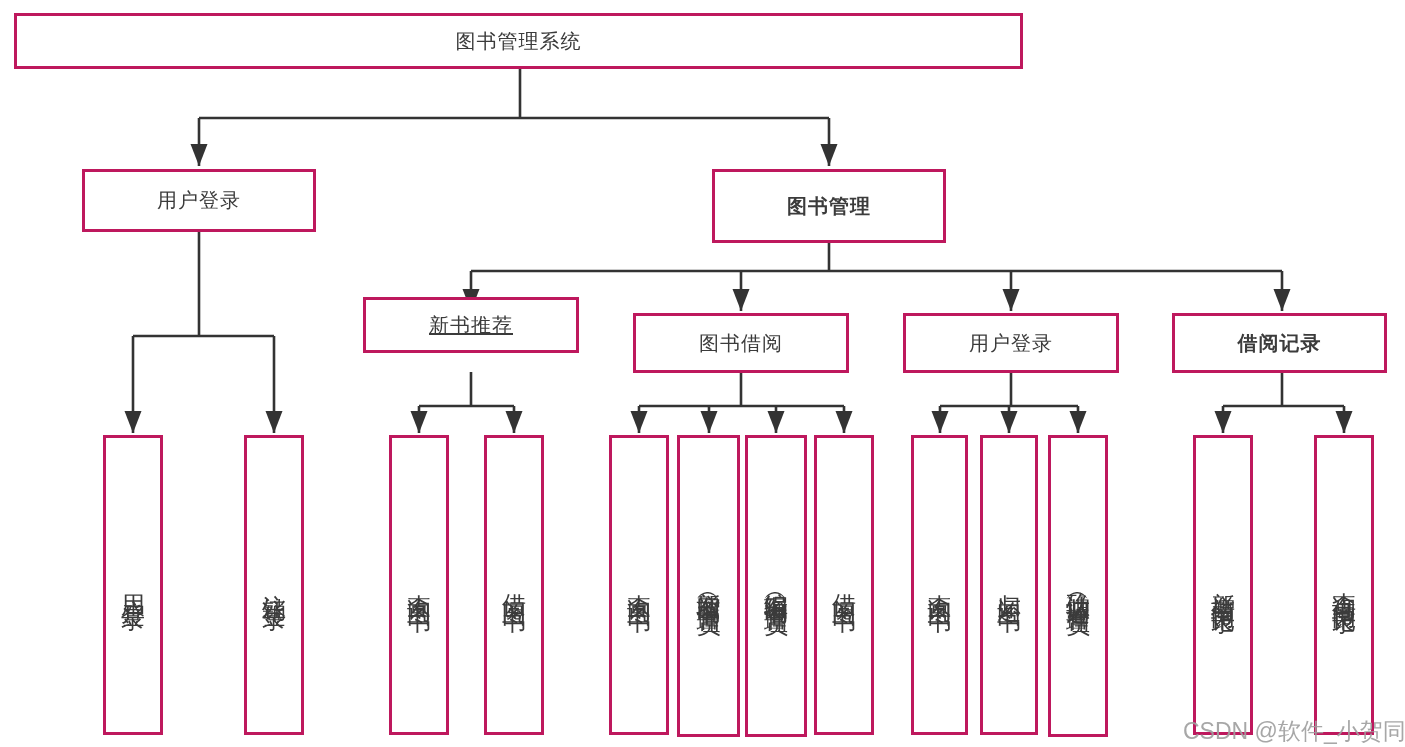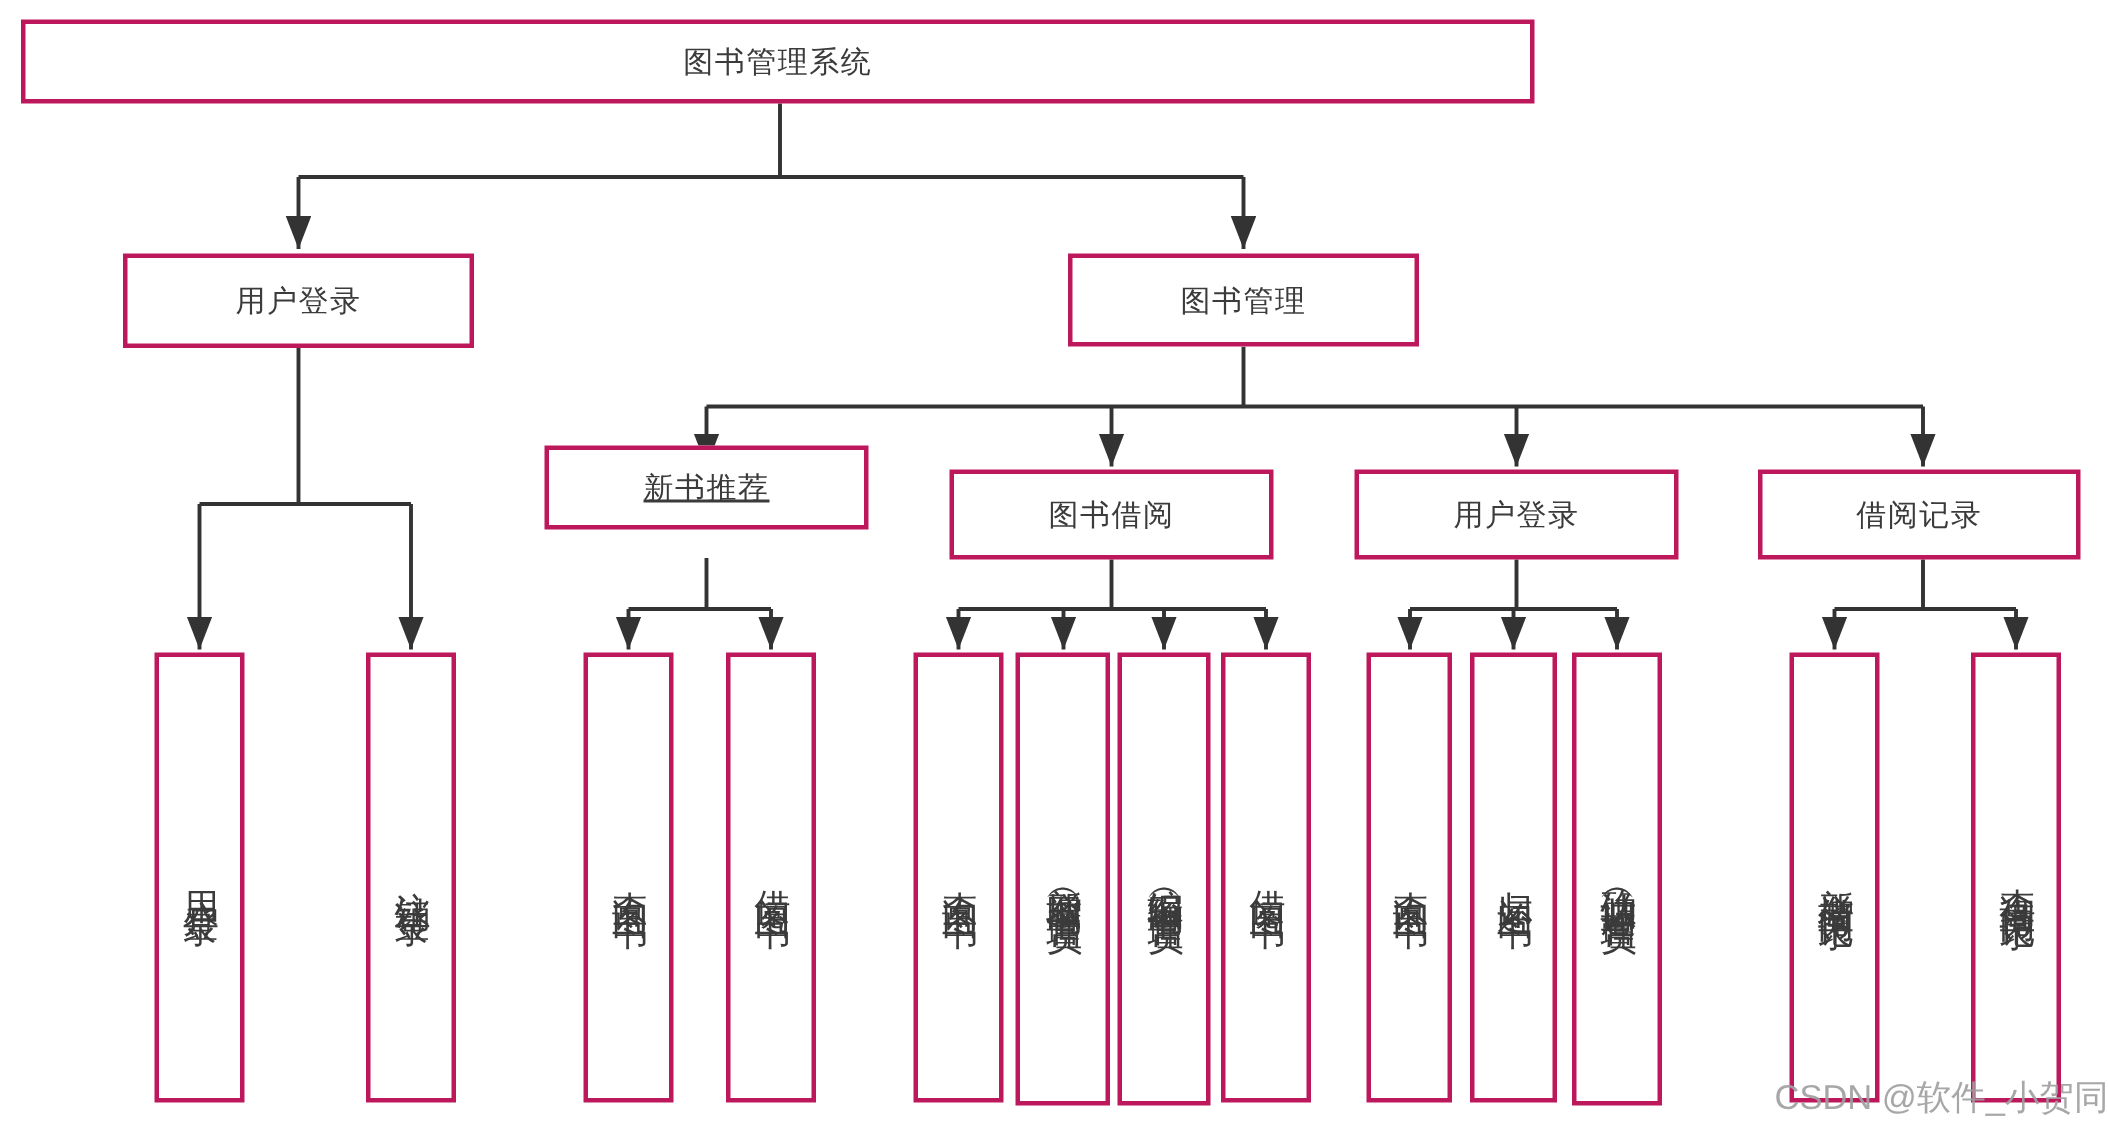--- a/index.html
+++ b/index.html
@@ -94,34 +94,34 @@
     </g>
   </svg>
 
   <div class="box root" style="left:14px; top:13px; width:1009px; height:56px;">
     <span>图书管理系统</span>
   </div>
 
   <div class="box hnode" style="left:82px; top:169px; width:234px; height:63px;">
     <span>用户登录</span>
   </div>
-  <div class="box hnode" style="left:712px; top:169px; width:234px; height:62px;">
+  <div class="box hnode" style="left:712px; top:169px; width:234px; height:74px;font-weight:bold;">
     <span>图书管理</span>
   </div>
 
   <div class="box hnode" style="left:363px; top:297px; width:216px; height:56px;text-decoration:underline;">
     <span>新书推荐</span>
   </div>
   <div class="box hnode" style="left:633px; top:313px; width:216px; height:60px;">
     <span>图书借阅</span>
   </div>
   <div class="box hnode" style="left:903px; top:313px; width:216px; height:60px;">
     <span>用户登录</span>
   </div>
-  <div class="box hnode" style="left:1172px; top:313px; width:215px; height:60px;">
+  <div class="box hnode" style="left:1172px; top:313px; width:215px; height:60px;font-weight:bold;">
     <span>借阅记录</span>
   </div>
 
   <div class="box leaf" style="left:103px; top:435px; width:60px; height:300px;">
     <span class="vtext">用户登录</span>
   </div>
   <div class="box leaf" style="left:244px; top:435px; width:60px; height:300px;">
     <span class="vtext">注销登录</span>
   </div>
 

